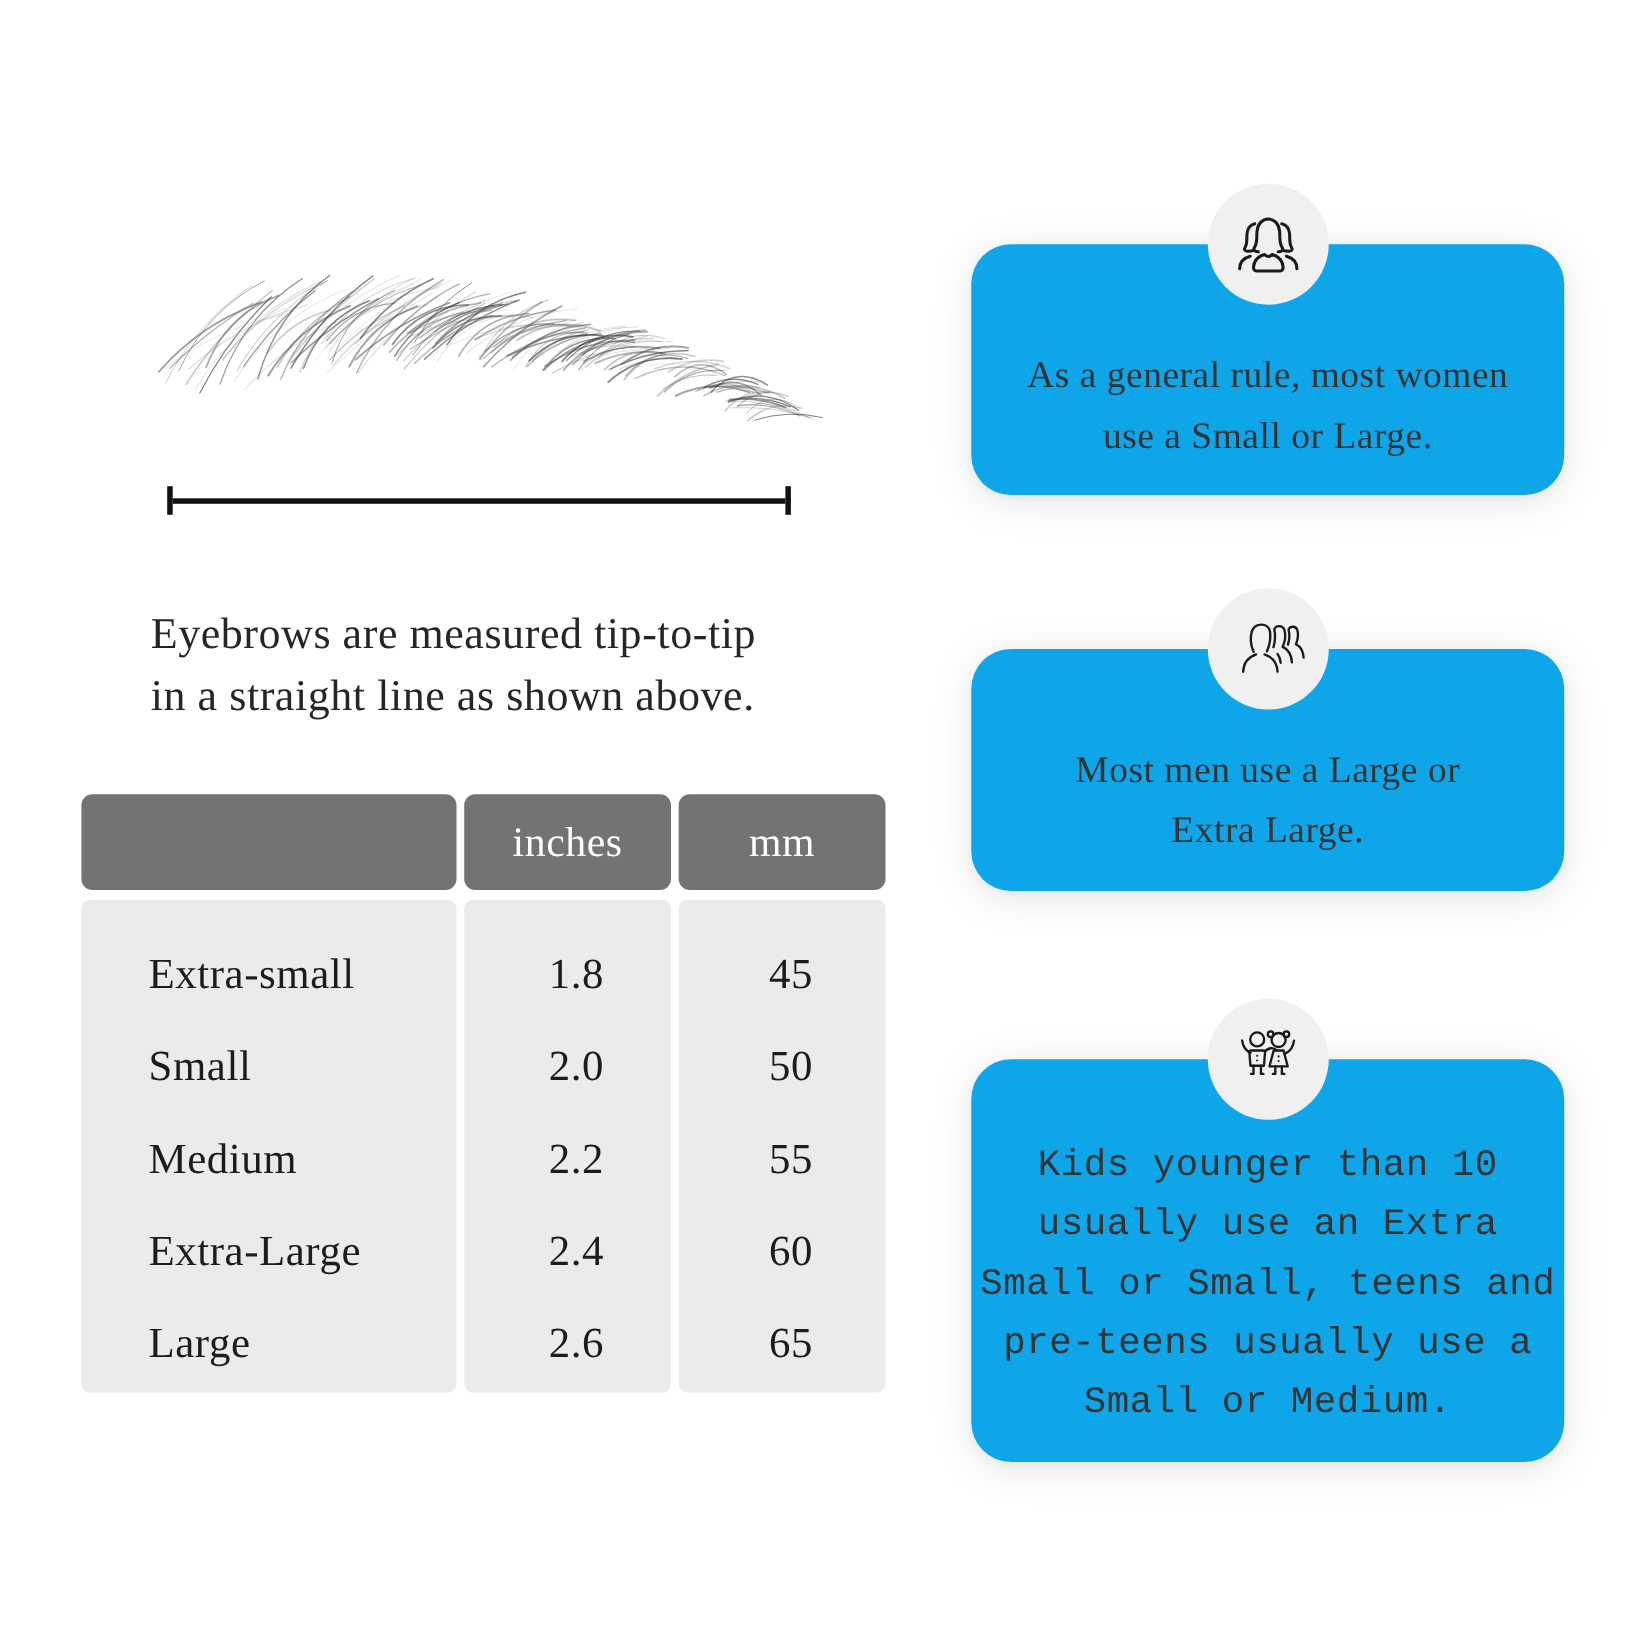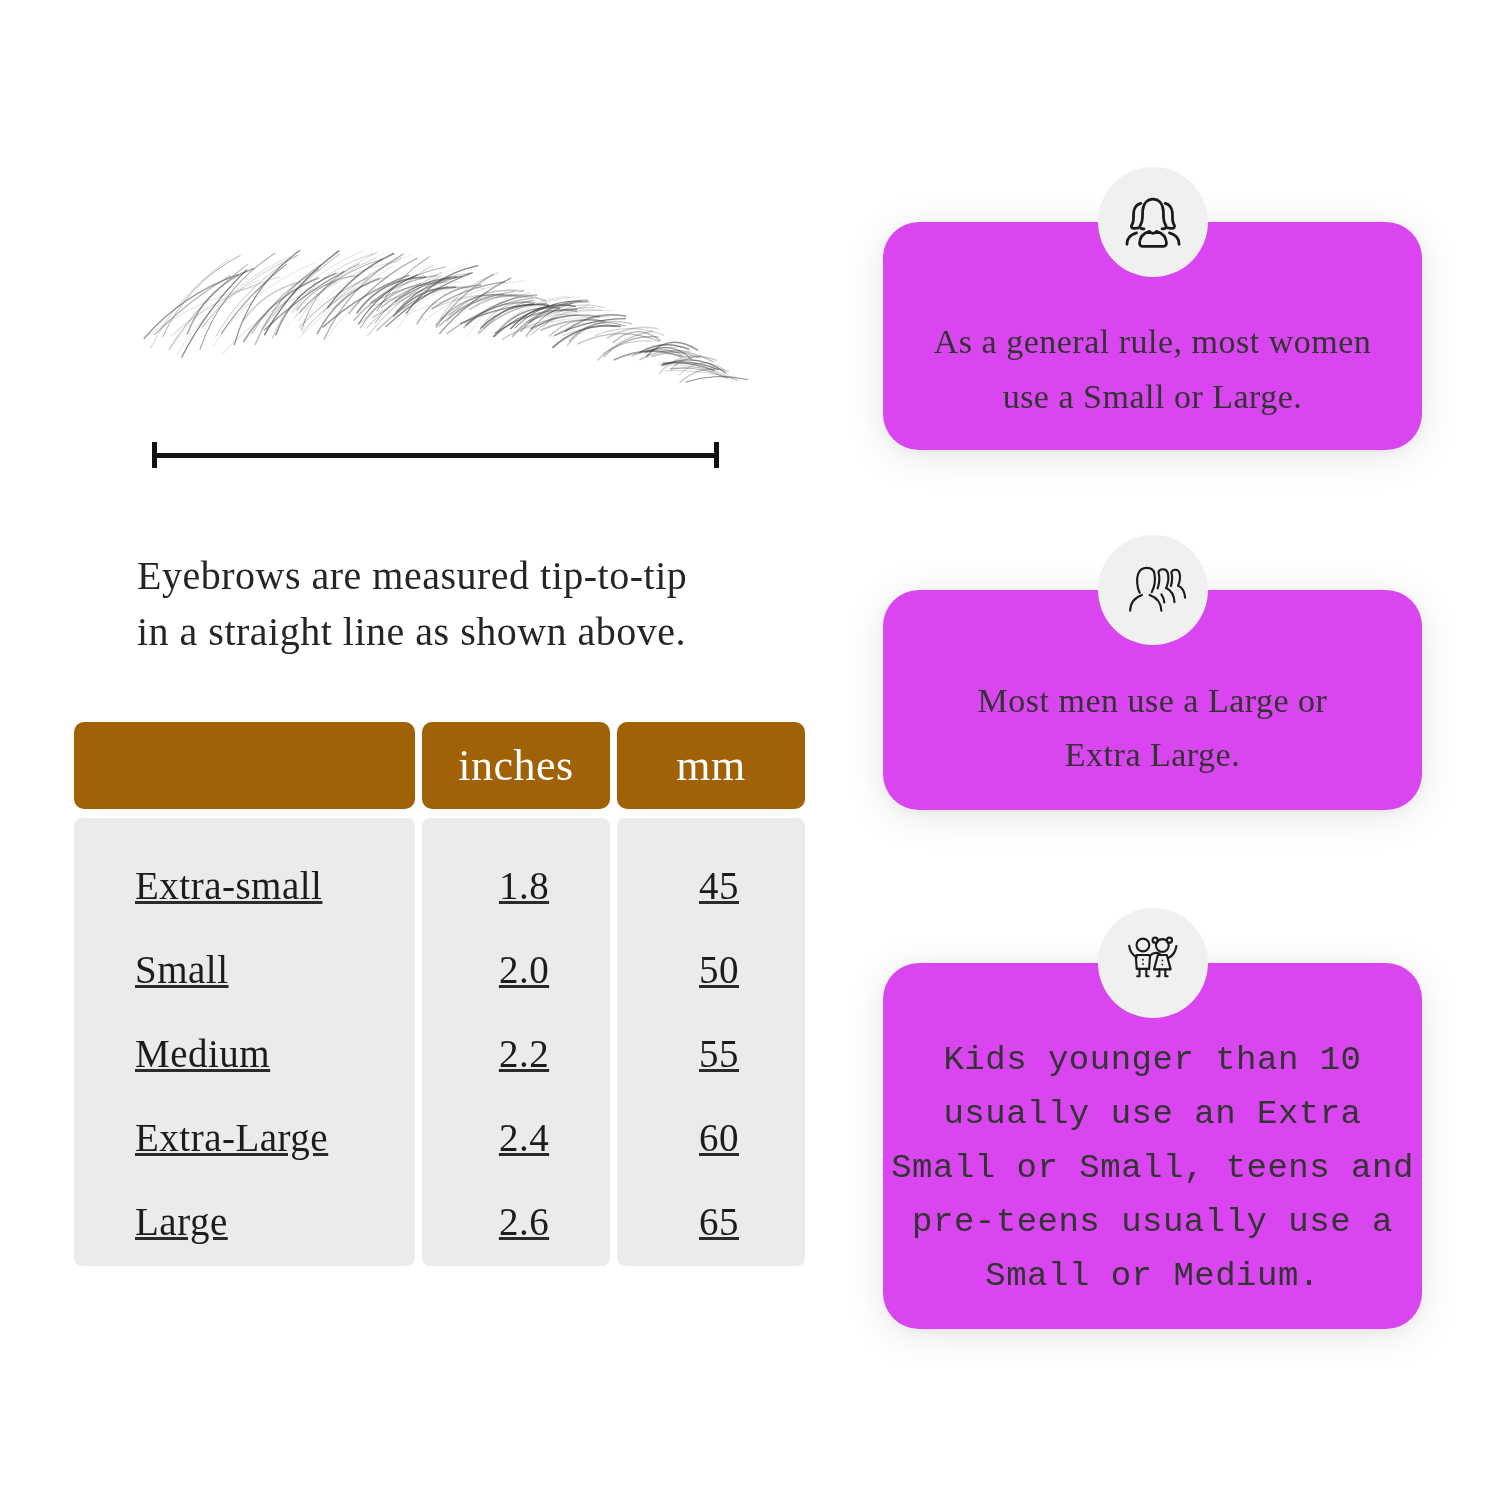--- a/index.html
+++ b/index.html
@@ -14,29 +14,29 @@
   .measure { position:absolute; left:152px; top:442px; width:567px; height:26px;
              display:flex; align-items:center; }
   .measure .endcap { width:5px; height:26px; background:#121212; }
   .measure .bar { flex:1; height:5px; background:#121212; }
   .caption { position:absolute; left:137px; top:548px; font-size:40px;
              line-height:56px; color:#262626; letter-spacing:0.5px; white-space:nowrap; }
   
   .size-table { position:absolute; left:74px; top:722px;
                 display:grid; grid-template-columns:341px 188px 188px;
                 grid-template-rows:87px 448px; gap:9px 7px; }
-  .th { background:#a16207; border-radius:10px; color:#ffffff;
+  .th { background:#737373; border-radius:10px; color:#ffffff;
         display:flex; align-items:center; justify-content:center;
-        font-size:44px; letter-spacing:0.5px; }
-  .tcol { background:#ebebeb; border-radius:8px; padding-top:25px; box-sizing:border-box;text-decoration:underline; }
+        font-size:38px; letter-spacing:0.5px; }
+  .tcol { background:#ebebeb; border-radius:8px; padding-top:25px; box-sizing:border-box; }
   .tcell { height:84px; display:flex; align-items:center; justify-content:center;
            font-size:39px; color:#1c1c1c; letter-spacing:0.5px;padding-left:16px; }
   .tcol.labels .tcell { justify-content:flex-start; padding-left:61px; }
   
-  .card { position:absolute; left:883px; width:539px; background:#d946ef;
+  .card { position:absolute; left:883px; width:539px; background:#0ea5e9;
           border-radius:36px;
           box-shadow:0 6px 38px rgba(0,0,0,0.10), 0 2px 10px rgba(0,0,0,0.04); }
   .card1 { top:222px; height:228px; }
   .card2 { top:590px; height:220px; }
   .card3 { top:963px; height:366px;font-family:Liberation Mono, monospace; }
   .badge { position:absolute; left:50%; top:-55px; transform:translateX(-50%);
            width:110px; height:110px; border-radius:50%; background:#f0f0f0;
            display:flex; align-items:center; justify-content:center; }
   .card-text { position:absolute; left:0; right:0; text-align:center;
                font-size:34px; line-height:55px; color:#333333; letter-spacing:0.5px; }

